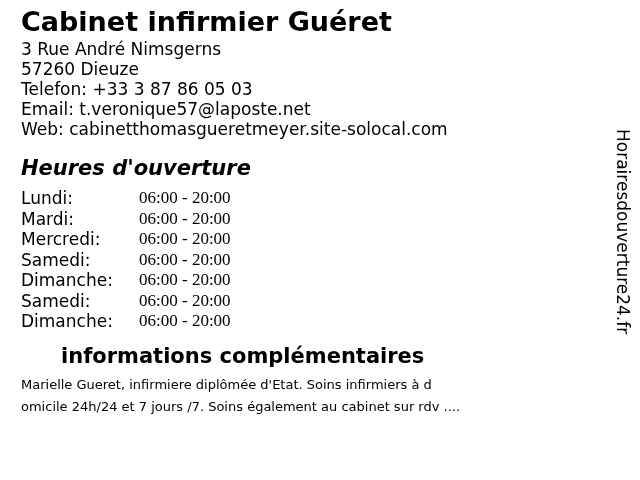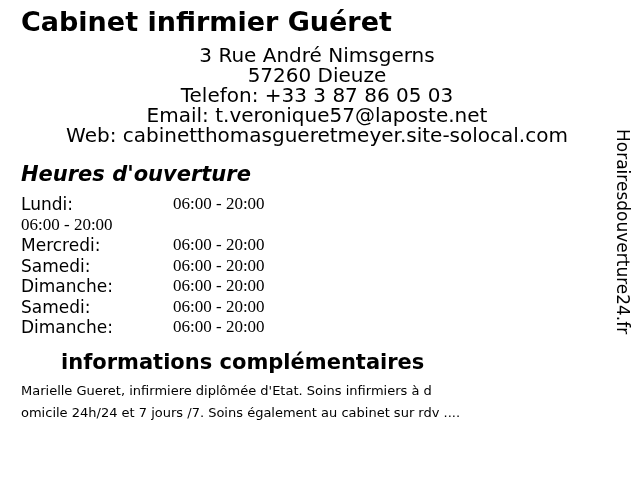--- a/index.html
+++ b/index.html
@@ -20,40 +20,38 @@
     left: 21px; top: 6px;
     width: 592px;
   }
   .business-name {
     font-size: 27px;
     font-weight: bold;
     line-height: 32px;
     letter-spacing: 0px;
   }
   .contact-block {
-    margin-top: 7px;
-    font-size: 20px;
+    margin-top: 1px;
+    font-size: 17px;
     line-height: 20px;
-    text-align: center;
   }
   .section-heading {
     font-size: 21px;
     font-weight: bold;
     line-height: 24px;
   }
   .hours-heading { margin-top: 17px; font-style: italic; }
   .hours-table {
     margin-top: 8px;
     font-size: 17px;
   }
   .hours-row {
     display: flex;
     height: 20.5px;
     line-height: 20.5px;
-    gap: 34px;
   }
   .hours-day { width: 118px; flex: 0 0 118px; }
   .hours-time { flex: 0 0 auto; font-family: Liberation Serif, serif; }
   .info-heading { margin-top: 12px; margin-left: 40px; }
   .info-text {
     margin-top: 6px;
     font-size: 13px;
     line-height: 22px;
   }
   .watermark {
@@ -84,20 +82,21 @@
     </div>
 
     <h2 class="section-heading hours-heading">Heures d'ouverture</h2>
 
     <div class="hours-table">
       <div class="hours-row">
         <span class="hours-day">Lundi:</span>
         <span class="hours-time">06:00 - 20:00</span>
       </div>
       <div class="hours-row">
+        <span class="hours-day">Mardi:</span>
         <span class="hours-time">06:00 - 20:00</span>
       </div>
       <div class="hours-row">
         <span class="hours-day">Mercredi:</span>
         <span class="hours-time">06:00 - 20:00</span>
       </div>
       <div class="hours-row">
         <span class="hours-day">Samedi:</span>
         <span class="hours-time">06:00 - 20:00</span>
       </div>

